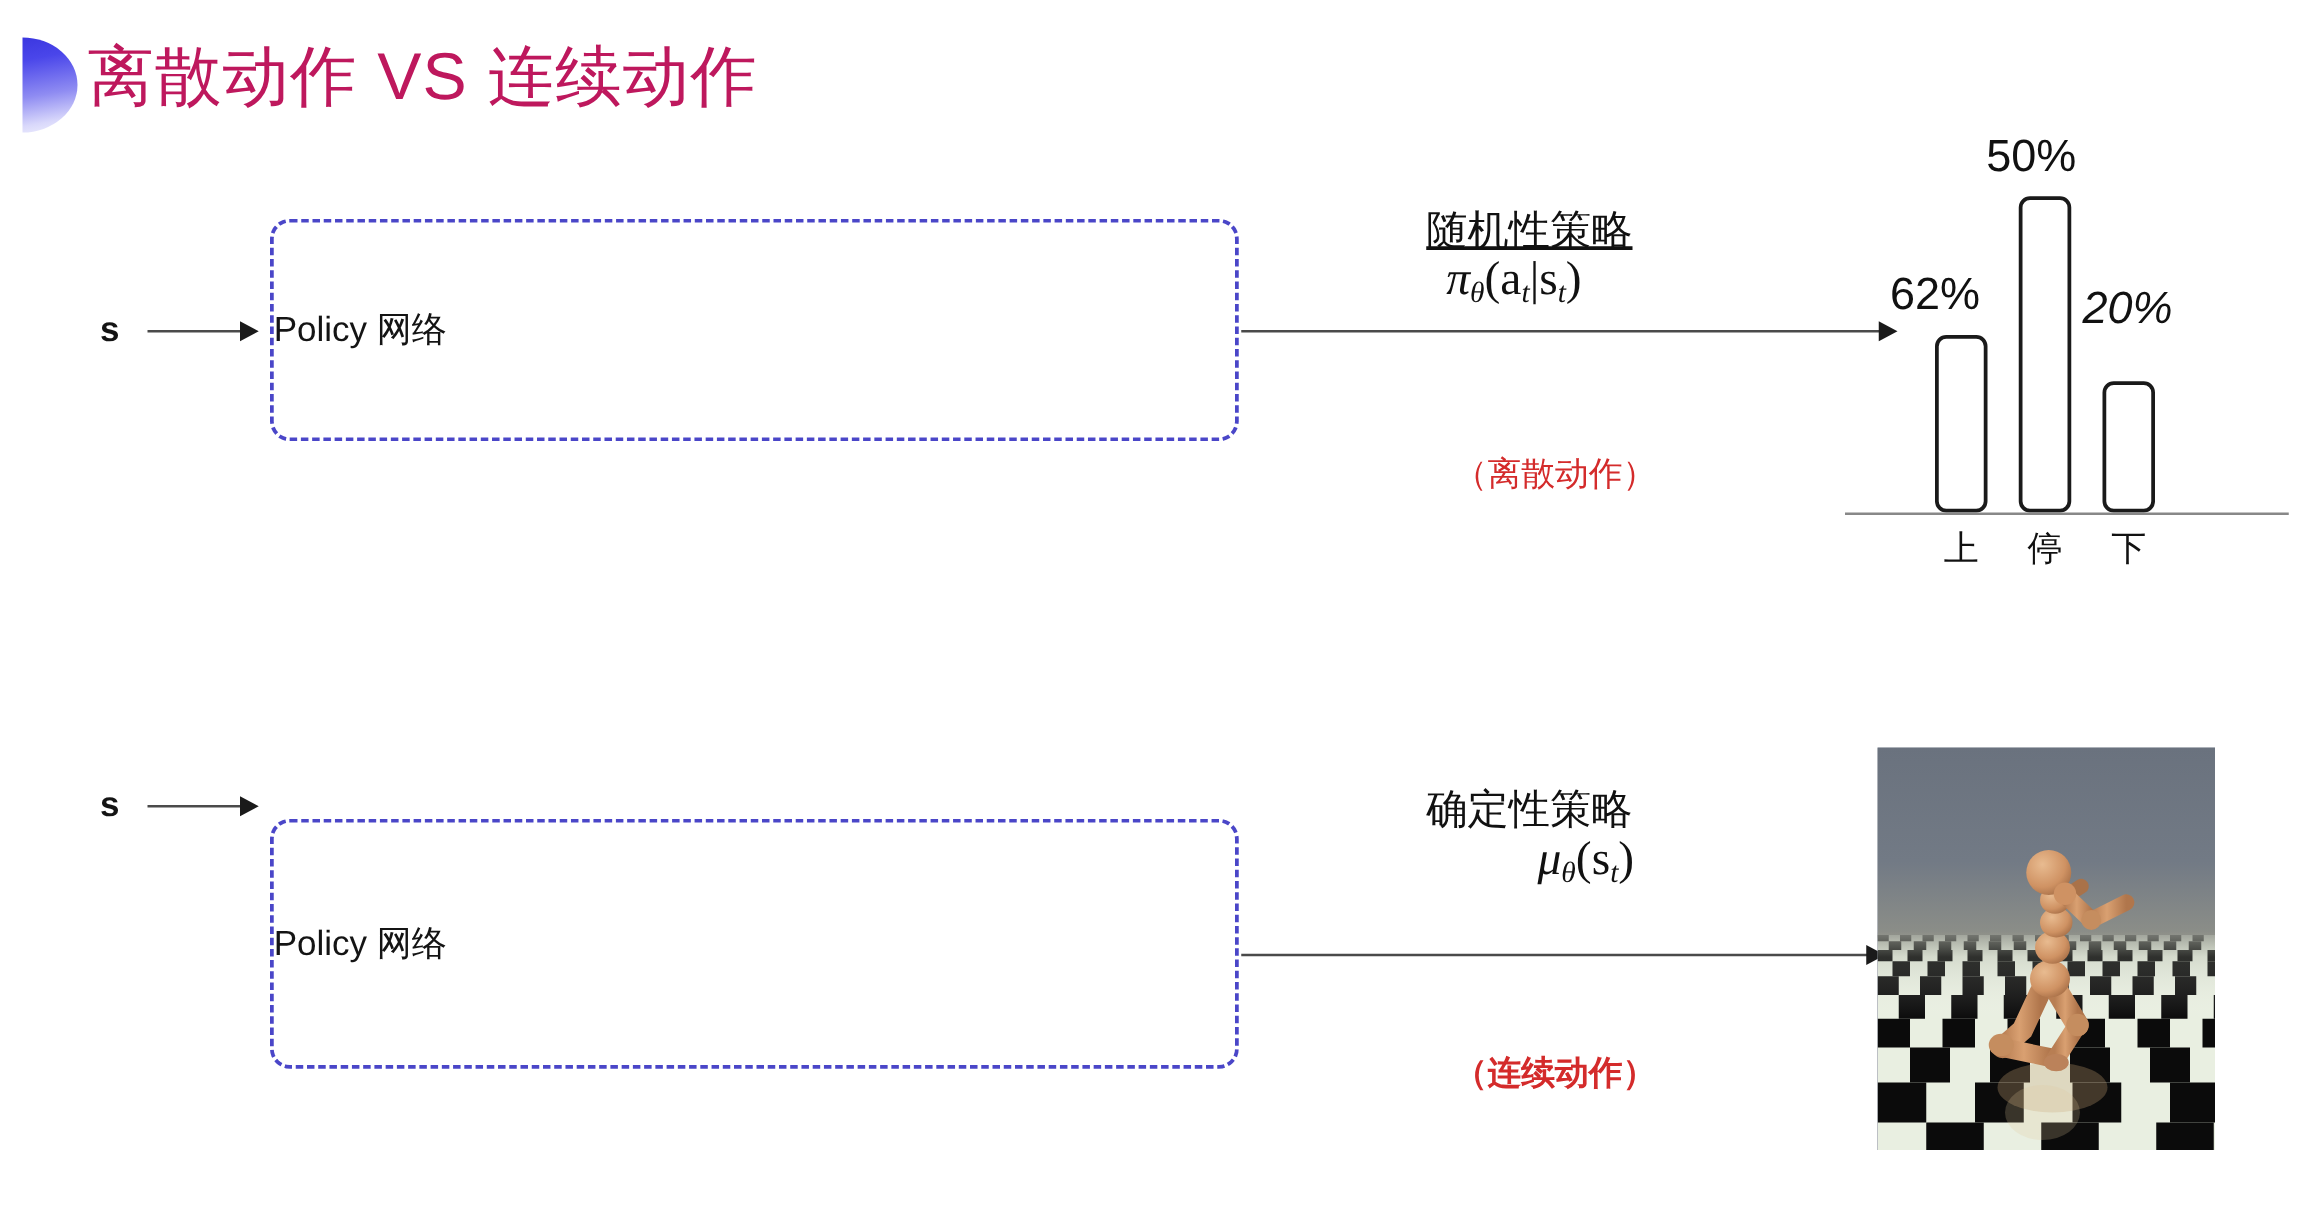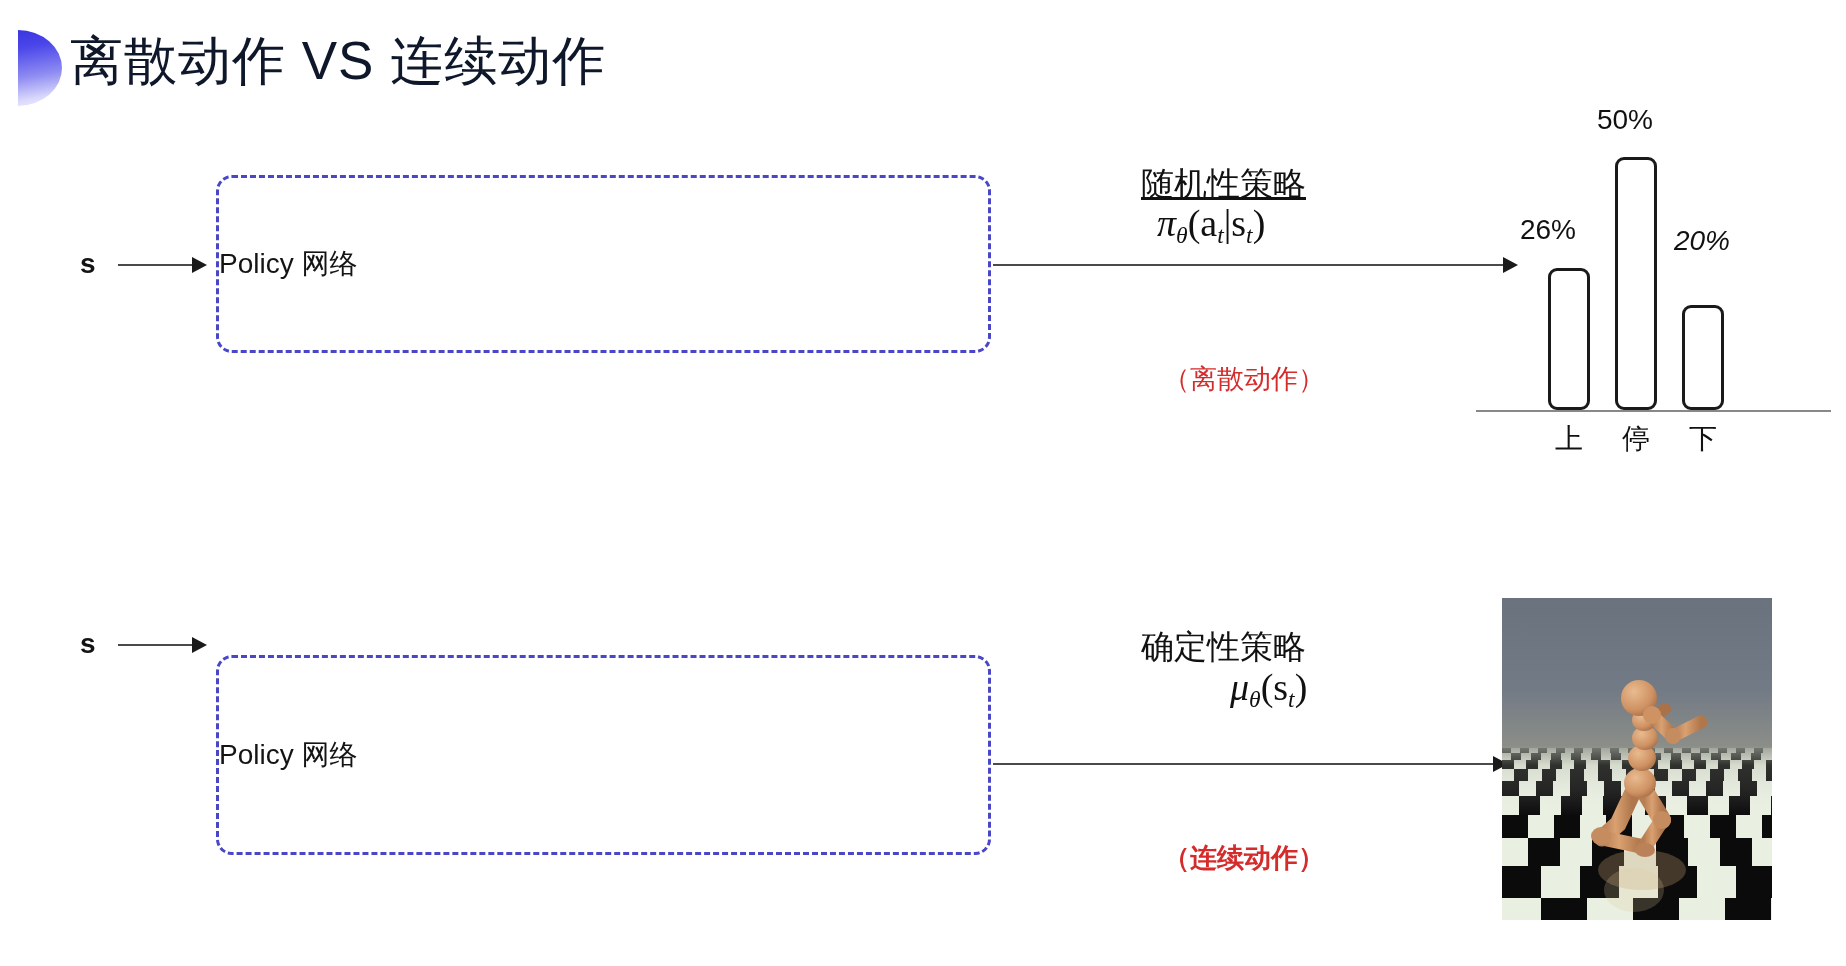--- a/index.html
+++ b/index.html
@@ -28,21 +28,21 @@
     border-top-right-radius: 44px 38px;
     border-bottom-right-radius: 44px 38px;
     background: linear-gradient(170deg, #3b37e0 0%, #4a46ea 22%, #8f8cf2 58%, #d9d8fb 85%, #f1f1fe 100%);
   }
   .title-text {
     position: absolute;
     left: 70px;
     top: 26px;
     font-size: 53px;
     letter-spacing: 1px;
-    color: #0f172a;
+    color: #be185d;
     font-weight: 400;
     white-space: nowrap;
   }
 
   
   .policy-box {
     position: absolute;
     border: 3px dashed #4a46c8;
     border-radius: 16px;
     background: #ffffff;
@@ -119,21 +119,21 @@
   }
   .bar {
     position: absolute;
     box-sizing: border-box;
     border: 3px solid #1a1a1a;
     border-radius: 9px;
     background: #ffffff;
   }
   .bar-value {
     position: absolute;
-    font-size: 28px;
+    font-size: 36px;
     color: #111111;
     text-align: center;
     white-space: nowrap;
   }
   .bar-cat {
     position: absolute;
     font-size: 28px;
     color: #111111;
     text-align: center;
     white-space: nowrap;
@@ -188,21 +188,21 @@
     </div>
 
     <div class="anno-red" style="left:1163px; top:361px;">（离散动作）</div>
   </div>
 
   <div id="bar-chart">
 
     <div class="bar-value" style="left:110px; top:4px; width:90px;">50%</div>
     <div class="bar" style="left:145px; top:57px; width:42px; height:253px;"></div>
 
-    <div class="bar-value" style="left:33px; top:114px; width:90px;">26%</div>
+    <div class="bar-value" style="left:33px; top:114px; width:90px;">62%</div>
     <div class="bar" style="left:78px; top:168px; width:42px; height:142px;"></div>
 
     <div class="bar-value" style="left:187px; top:125px; width:90px;font-style:italic;">20%</div>
     <div class="bar" style="left:212px; top:205px; width:42px; height:105px;"></div>
 
     <div class="axis-line"></div>
 
     <div class="bar-cat" style="left:54px; top:320px; width:90px;">上</div>
     <div class="bar-cat" style="left:121px; top:320px; width:90px;">停</div>
     <div class="bar-cat" style="left:188px; top:320px; width:90px;">下</div>

